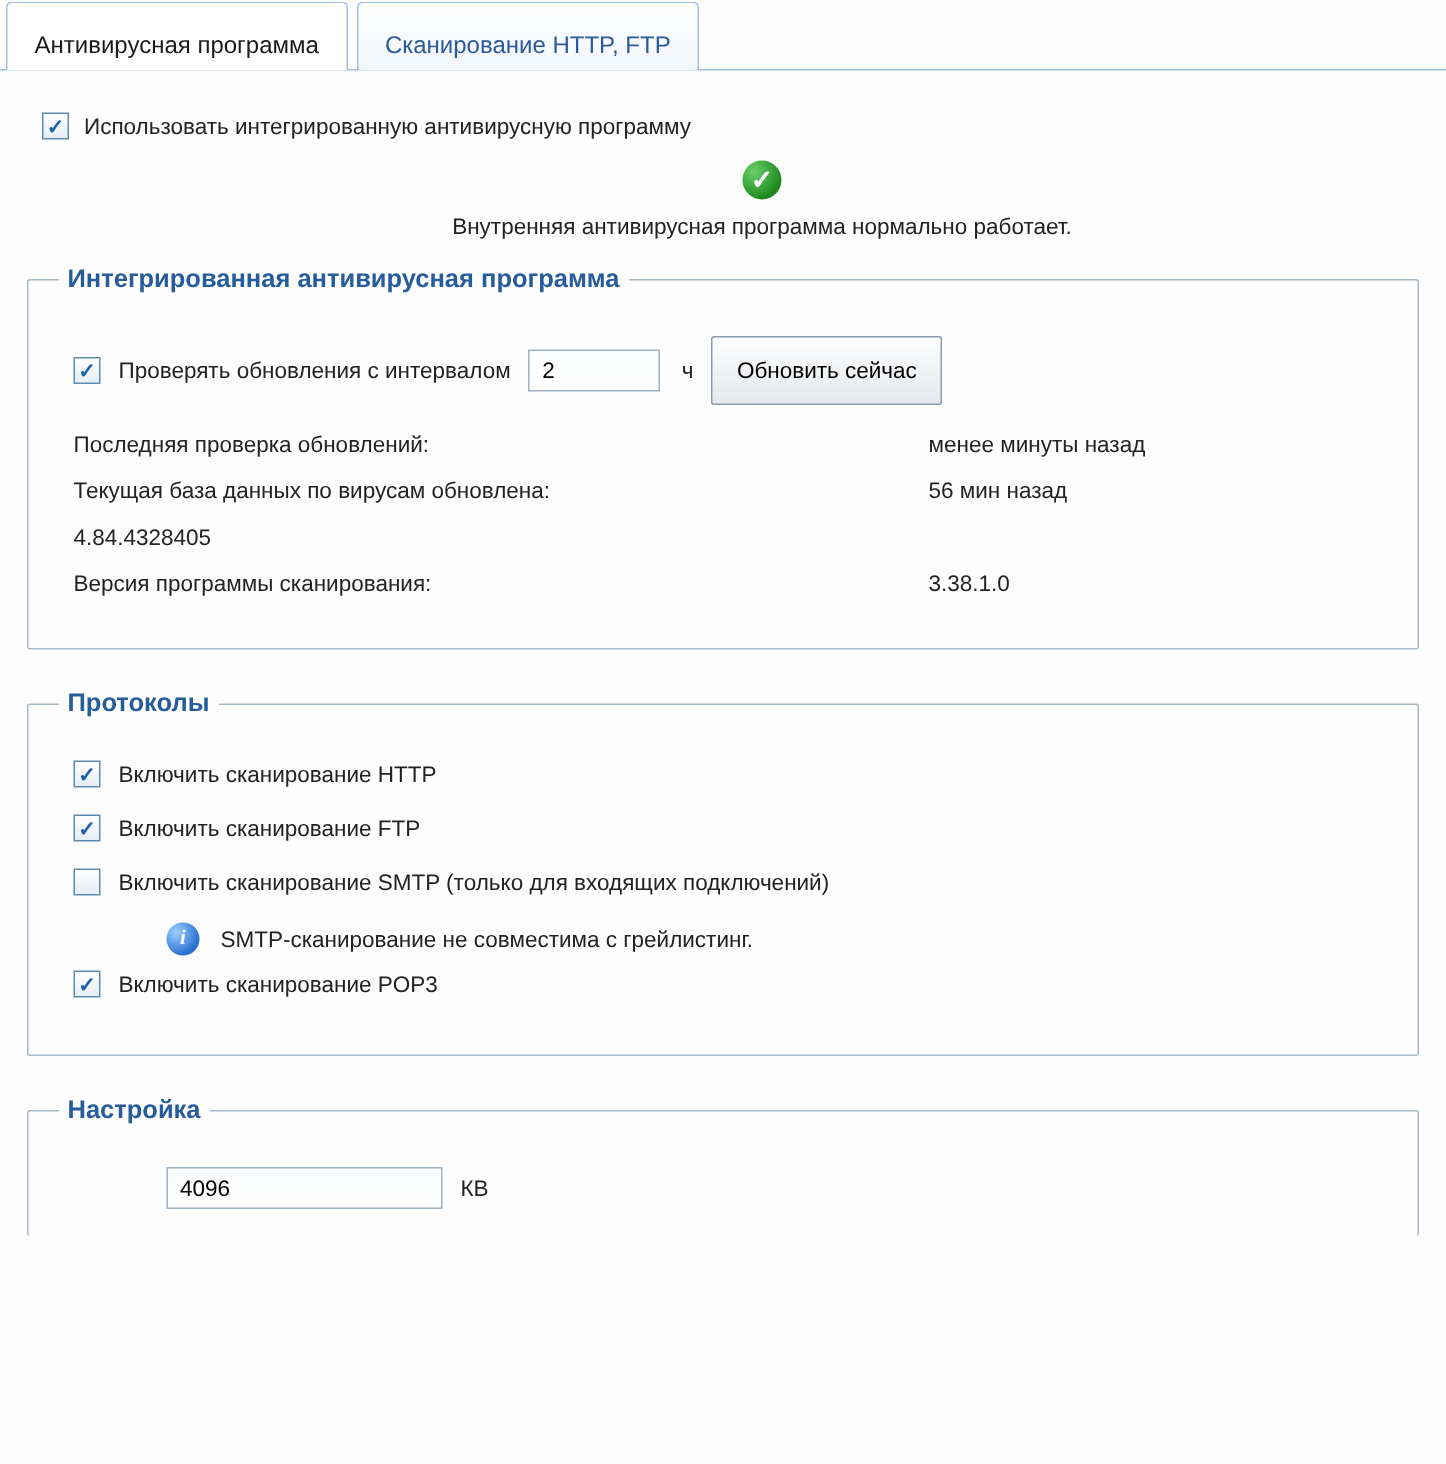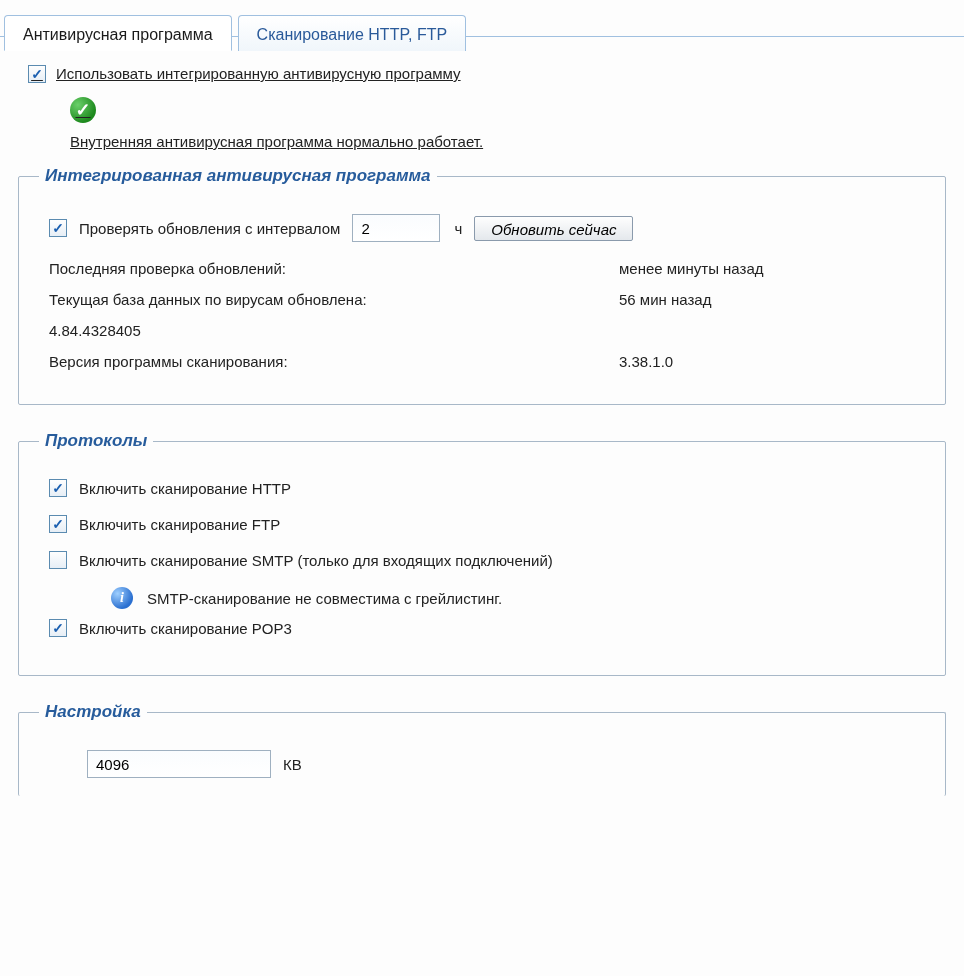--- a/index.html
+++ b/index.html
@@ -12,44 +12,44 @@
     color: #222;
     width: 964px;
   }
   .tabs {
     display: flex;
     gap: 6px;
     padding-left: 4px;
     border-bottom: 1px solid #a0c0e0;
   }
   .tab {
-    padding: 10px 18px 6px 18px;
+    padding: 20px 18px 6px 18px;
     border: 1px solid #a0c0e0;
     border-bottom: none;
     border-radius: 4px 4px 0 0;
     background: linear-gradient(#ffffff, #f0f6fb);
     color: #2a5a9a;
     position: relative;
-    top: 15px;
+    top: 1px;
     cursor: pointer;
     font-size: 16px;
   }
   .tab.active {
     background: #ffffff;
     color: #1a1a1a;
     border-bottom: 1px solid #fff;
   }
   .panel {
     padding: 20px 18px 10px 18px;
   }
   .row {
     display: flex;
+    align-items: center;
     gap: 10px;
     margin: 8px 0 14px 10px;
-    text-decoration: underline;
   }
   .row.indent {
     margin-left: 52px;
     flex-direction: column;
   }
   .checkbox {
     width: 18px;
     height: 18px;
     border: 1px solid #5b8bb0;
     background: linear-gradient(#fefefe,#e6eef6);
@@ -100,21 +100,20 @@
     border: 1px solid #a8b8c8;
     border-radius: 2px;
     margin: 16px 0 26px 0;
     padding: 18px 20px 20px 20px;
   }
   legend {
     color: #275c9c;
     font-size: 17px;
     padding: 0 6px;
     font-weight: bold;
-    font-style: italic;
   }
   .field-row {
     display: flex;
     align-items: center;
     gap: 12px;
     margin: 10px 0 18px 10px;
   }
   .info-row {
     display: flex;
     margin: 14px 0 14px 10px;
@@ -129,24 +128,23 @@
     height: 28px;
     background: linear-gradient(#fafcfe,#ffffff);
   }
   input.text.small { width: 88px; }
   input.text.med { width: 184px; }
   button.btn {
     border: 1px solid #8a9aac;
     background: linear-gradient(#fefefe,#e4e8ec);
     padding: 4px 16px;
     font-size: 15px;
-    height: 25px;
+    height: 46px;
     cursor: pointer;
     border-radius: 2px;
-    font-style: italic;
   }
   .info-note {
     display: flex;
     align-items: center;
     gap: 14px;
     margin: 4px 0 0 72px;
   }
   .unit { margin-left: 2px; }
 </style>
 </head>
@@ -218,19 +216,19 @@
     </div>
     <div class="field-row">
       <span class="checkbox checked"></span>
       <span>Включить сканирование POP3</span>
     </div>
   </fieldset>
 
   <fieldset style="border-bottom:none; margin-bottom:0; padding-bottom:0;">
     <legend>Настройка</legend>
 
-    <div class="field-row" style="margin-left:48px;">
+    <div class="field-row" style="margin-left:72px;">
       <input class="text med" value="4096" style="">
       <span>КВ</span>
     </div>
   </fieldset>
 
 </div>
 
 </body></html>

